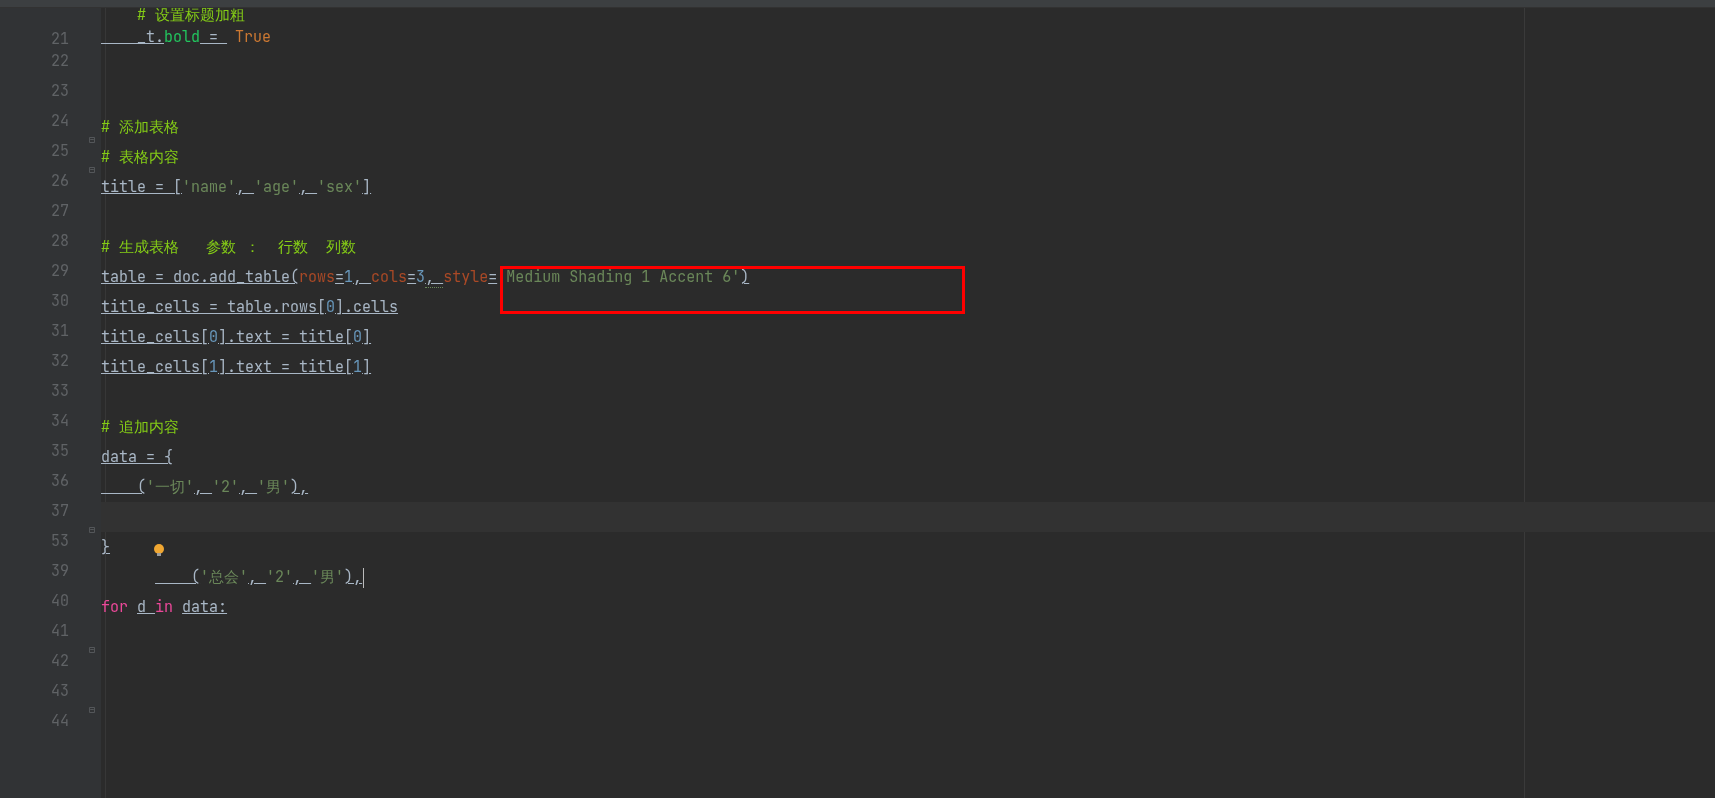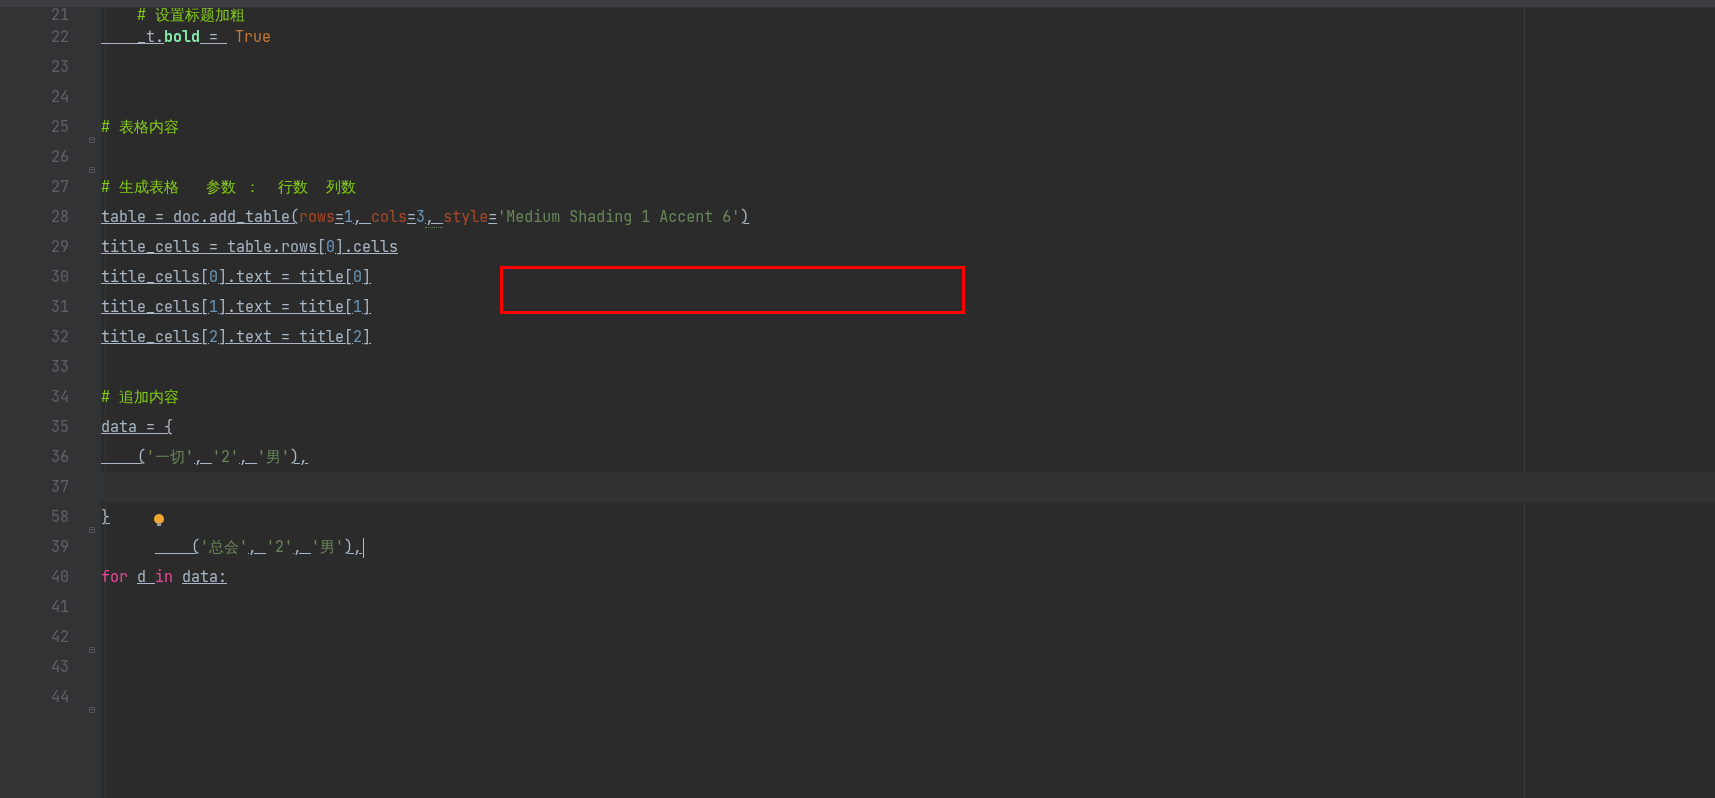--- a/index.html
+++ b/index.html
@@ -83,21 +83,21 @@
     width: 1px;
     background: #3a3a3a;
   }
   
   .c-default { color: #a9b7c6; text-decoration: underline; }
   .c-comment { color: #84cc16; }
   .c-keyword { color: #ec4899; }
   .c-number  { color: #6897bb; }
   .c-string  { color: #6a8759; }
   .c-param   { color: #aa4926; }
-  .c-field   { color: #86efac; font-weight: bold; }
+  .c-field   { color: #22c55e; }
   .c-true    { color: #cc7832; margin-left: 8px; }
 
   .caret {
     display: inline-block;
     width: 1px;
     height: 20px;
     background: #bbbbbb;
     vertical-align: middle;
     margin-left: 1px;
   }
@@ -129,38 +129,38 @@
 
 <div class="toolbar">
   <span class="search-icon"></span>
   <span class="spacer"></span>
 </div>
 
 <div class="editor">
   <div class="left-margin"></div>
 
   <div class="gutter" id="gutter">
-      <span class="ln" style="height: 14px; line-height: 14px; overflow: hidden;">21</span>
+      <span class="ln" style="height: 14px; line-height: 14px; overflow: hidden; margin-top: 24px;">21</span>
       <span class="ln">22</span>
       <span class="ln">23</span>
       <span class="ln">24</span>
       <span class="ln">25</span>
       <span class="ln">26</span>
       <span class="ln">27</span>
       <span class="ln">28</span>
       <span class="ln">29</span>
       <span class="ln">30</span>
       <span class="ln">31</span>
       <span class="ln">32</span>
       <span class="ln">33</span>
       <span class="ln">34</span>
       <span class="ln">35</span>
       <span class="ln">36</span>
       <span class="ln">37</span>
-      <span class="ln">58</span>
+      <span class="ln">53</span>
       <span class="ln">39</span>
       <span class="ln">40</span>
       <span class="ln">41</span>
       <span class="ln">42</span>
       <span class="ln">43</span>
       <span class="ln">44</span>
     </div>
 
   <div class="fold-gutter">
     <span class="fold-mark" style="top:125px;">⊟</span>
@@ -175,38 +175,39 @@
     <div class="right-margin-line"></div>
 
     <div class="line" style="height:14px; overflow:hidden; line-height:14px;"><span class="c-comment">    # 设置标题加粗</span></div>
 
     <div class="line"><span class="c-default">    _t.</span><span class="c-field">bold</span><span class="c-default"> = </span><span class="c-true">True</span></div>
 
     <div class="line"><span class="c-default"></span></div>
 
     <div class="line"><span class="c-default"></span></div>
 
+    <div class="line"><span class="c-comment"># 添加表格</span></div>
 
     <div class="line"><span class="c-comment"># 表格内容</span></div>
 
+    <div class="line"><span class="c-default">title = [</span><span class="c-string">'name'</span><span class="c-default">, </span><span class="c-string">'age'</span><span class="c-default">, </span><span class="c-string">'sex'</span><span class="c-default">]</span></div>
 
     <div class="line"><span class="c-default"></span></div>
 
     <div class="line"><span class="c-comment"># 生成表格   参数 ：  行数  列数</span></div>
 
     <div class="line"><span class="c-default">table = doc.add_table(</span><span class="c-param">rows</span><span class="c-default">=</span><span class="c-number">1</span><span class="c-default">, </span><span class="c-param">cols</span><span class="c-default">=</span><span class="c-number">3</span><span class="c-default squiggle">, </span><span class="c-param">style</span><span class="c-default">=</span><span class="c-string">'Medium Shading 1 Accent 6'</span><span class="c-default">)</span></div>
 
 
     <div class="line"><span class="c-default">title_cells = table.rows[</span><span class="c-number">0</span><span class="c-default">].cells</span></div>
 
     <div class="line"><span class="c-default">title_cells[</span><span class="c-number">0</span><span class="c-default">].text = title[</span><span class="c-number">0</span><span class="c-default">]</span></div>
 
     <div class="line"><span class="c-default">title_cells[</span><span class="c-number">1</span><span class="c-default">].text = title[</span><span class="c-number">1</span><span class="c-default">]</span></div>
 
-    <div class="line"><span class="c-default">title_cells[</span><span class="c-number">2</span><span class="c-default">].text = title[</span><span class="c-number">2</span><span class="c-default">]</span></div>
 
     <div class="line"><span class="c-default"></span></div>
 
     <div class="line"><span class="c-comment"># 追加内容</span></div>
 
     <div class="line"><span class="c-default">data = {</span></div>
 
     <div class="line"><span class="c-default">    (</span><span class="c-string">'一切'</span><span class="c-default">, </span><span class="c-string">'2'</span><span class="c-default">, </span><span class="c-string">'男'</span><span class="c-default">),</span></div>
 
     <div class="line highlighted">

